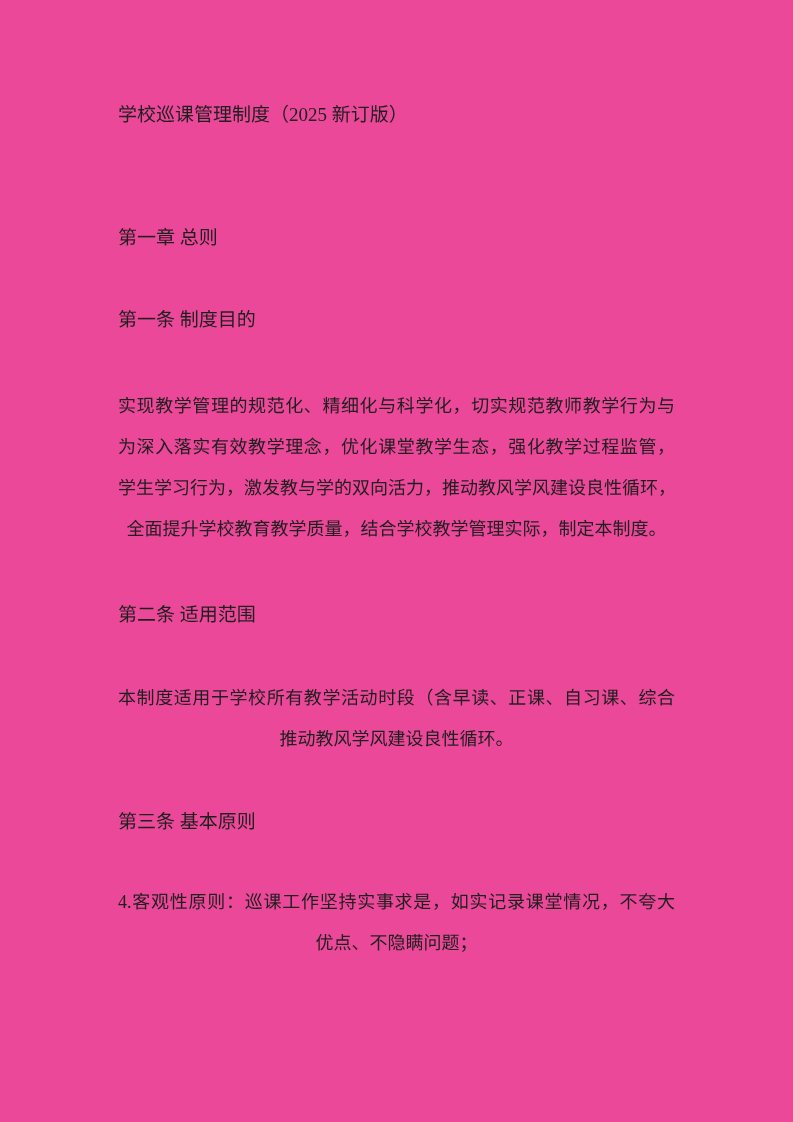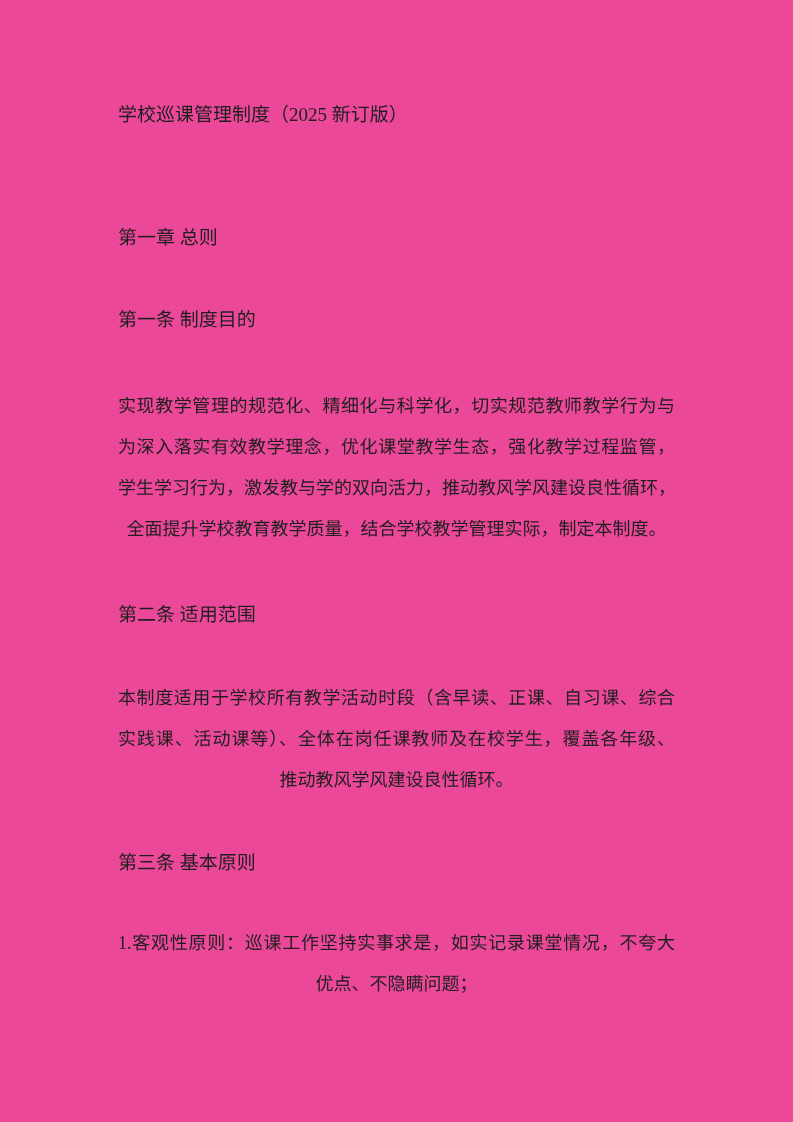--- a/index.html
+++ b/index.html
@@ -65,25 +65,24 @@
       <div class="line body-line jl">实现教学管理的规范化、精细化与科学化，切实规范教师教学行为与</div>
       <div class="line body-line jl">为深入落实有效教学理念，优化课堂教学生态，强化教学过程监管，</div>
       <div class="line body-line jl">学生学习行为，激发教与学的双向活力，推动教风学风建设良性循环，</div>
       <div class="line body-line">全面提升学校教育教学质量，结合学校教学管理实际，制定本制度。</div>
     </div>
 
     <div class="line heading-line mt44">第二条 适用范围</div>
 
     <div class="paragraph mt43">
       <div class="line body-line jl">本制度适用于学校所有教学活动时段（含早读、正课、自习课、综合</div>
-      <div class="line body-line jl">实践课、活动课等）、全体在岗任课教师及在校学生，覆盖各年级、</div>
       <div class="line body-line">推动教风学风建设良性循环。</div>
     </div>
 
     <div class="line heading-line mt41">第三条 基本原则</div>
 
     <div class="paragraph mt40">
-      <div class="line body-line jl">1.客观性原则：巡课工作坚持实事求是，如实记录课堂情况，不夸大</div>
+      <div class="line body-line jl">4.客观性原则：巡课工作坚持实事求是，如实记录课堂情况，不夸大</div>
       <div class="line body-line">优点、不隐瞒问题；</div>
     </div>
 
   </div>
 </div>
 
 </body></html>

